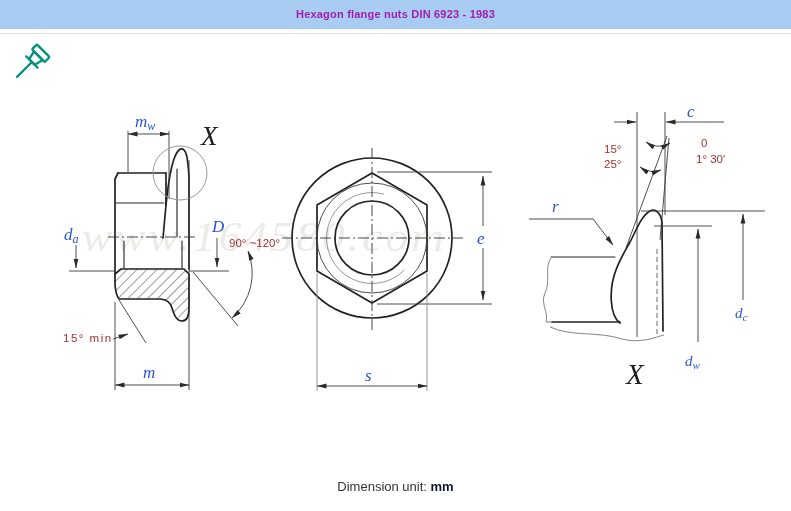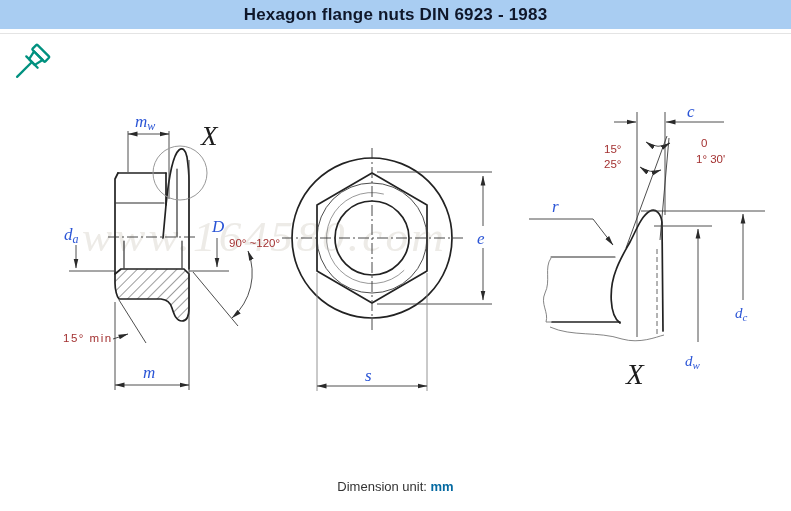--- a/index.html
+++ b/index.html
@@ -3,27 +3,27 @@
 <meta charset="utf-8">
 <style>
   :root{
     --header-bg:#a9cdf2; --dim-label:#2b55d6; --angle-label:#a33131;
     --line:#222222; --teal-icon:#00917f; --watermark:#edebe7;
   }
   html,body{margin:0;padding:0;background:#fff;}
   body{width:791px;height:511px;position:relative;overflow:hidden;
        font-family:"Liberation Sans",sans-serif;}
   .titlebar{height:29px;background:var(--header-bg);text-align:center;}
-  .titlebar h1{margin:0;font-size:17px;line-height:29px;font-weight:bold;
-               color:#0f172a;letter-spacing:.2px;}
+  .titlebar h1{margin:0;font-size:11px;line-height:29px;font-weight:bold;
+               color:#a21caf;letter-spacing:.2px;}
   .divider{height:4px;border-bottom:1px solid #e4e4e4;}
   svg.drawing{position:absolute;left:0;top:0;width:791px;height:511px;}
   .footer{position:absolute;left:0;right:0;top:479px;text-align:center;
           font-size:13px;color:#333;}
-  .footer b{color:#0369a1;}
+  .footer b{color:#0f172a;}
   
   .ln-thick{stroke:var(--line);stroke-width:1.7;fill:none;stroke-linecap:round;stroke-linejoin:round;}
   .ln-med{stroke:#2a2a2a;stroke-width:1.15;fill:none;stroke-linecap:round;}
   .ln-thin{stroke:#3a3a3a;stroke-width:.9;fill:none;}
   .ln-gray{stroke:#888;stroke-width:.9;fill:none;}
   .ln-lgray{stroke:#999;stroke-width:1;fill:none;}
   .ln-center{stroke:#333;stroke-width:.9;fill:none;stroke-dasharray:11 3 2 3;}
   .ln-dash{stroke:#555;stroke-width:.9;fill:none;stroke-dasharray:5 3;}
   .ln-wavy{stroke:#777;stroke-width:.9;fill:none;}
   .hatched{fill:url(#hatch);}

